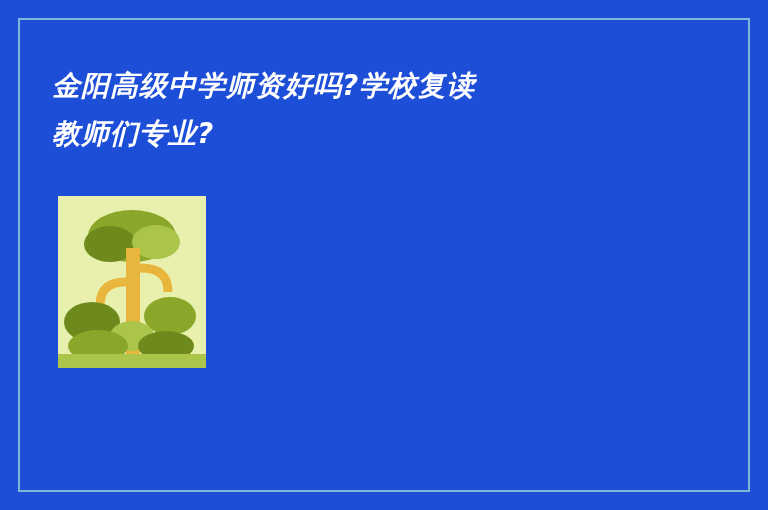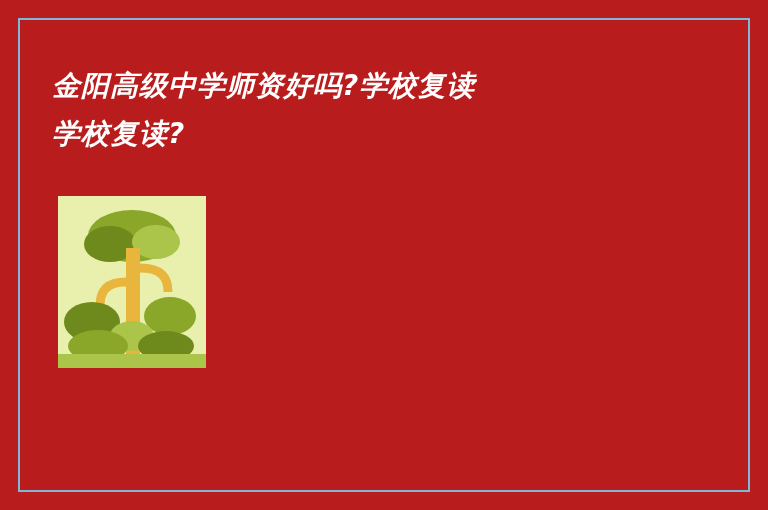--- a/index.html
+++ b/index.html
@@ -11,21 +11,21 @@
     height: 510px;
     background: #24699b;
     font-family: "DejaVu Sans", sans-serif;
     overflow: hidden;
   }
   .card {
     position: absolute;
     left: 0; top: 0;
     width: 768px;
     height: 510px;
-    background: #b91c1c;
+    background: #1d4ed8;
     box-sizing: border-box;
   }
   .inner-frame {
     position: absolute;
     left: 18px;
     top: 18px;
     width: 732px;
     height: 474px;
     border: 2px solid #7fb7d8;
     box-sizing: border-box;
@@ -68,21 +68,21 @@
 </style>
 </head>
 <body>
 
 <div class="card">
 
   <div class="inner-frame"></div>
 
   <div class="title">
     <span>金阳高级中学师资好吗?学校复读</span>
-    <span class="line2">学校复读?</span>
+    <span class="line2">教师们专业?</span>
   </div>
 
   <div class="illustration">
     <svg viewBox="0 0 148 172" width="148" height="172" xmlns="http://www.w3.org/2000/svg">
       <rect x="0" y="0" width="148" height="172" fill="#e9f0ae"></rect>
 
       <ellipse cx="74" cy="40" rx="44" ry="26" fill="#8aa72a"></ellipse>
       <ellipse cx="52" cy="48" rx="26" ry="18" fill="#6f8a1c"></ellipse>
       <ellipse cx="98" cy="46" rx="24" ry="17" fill="#aac54a"></ellipse>
 

